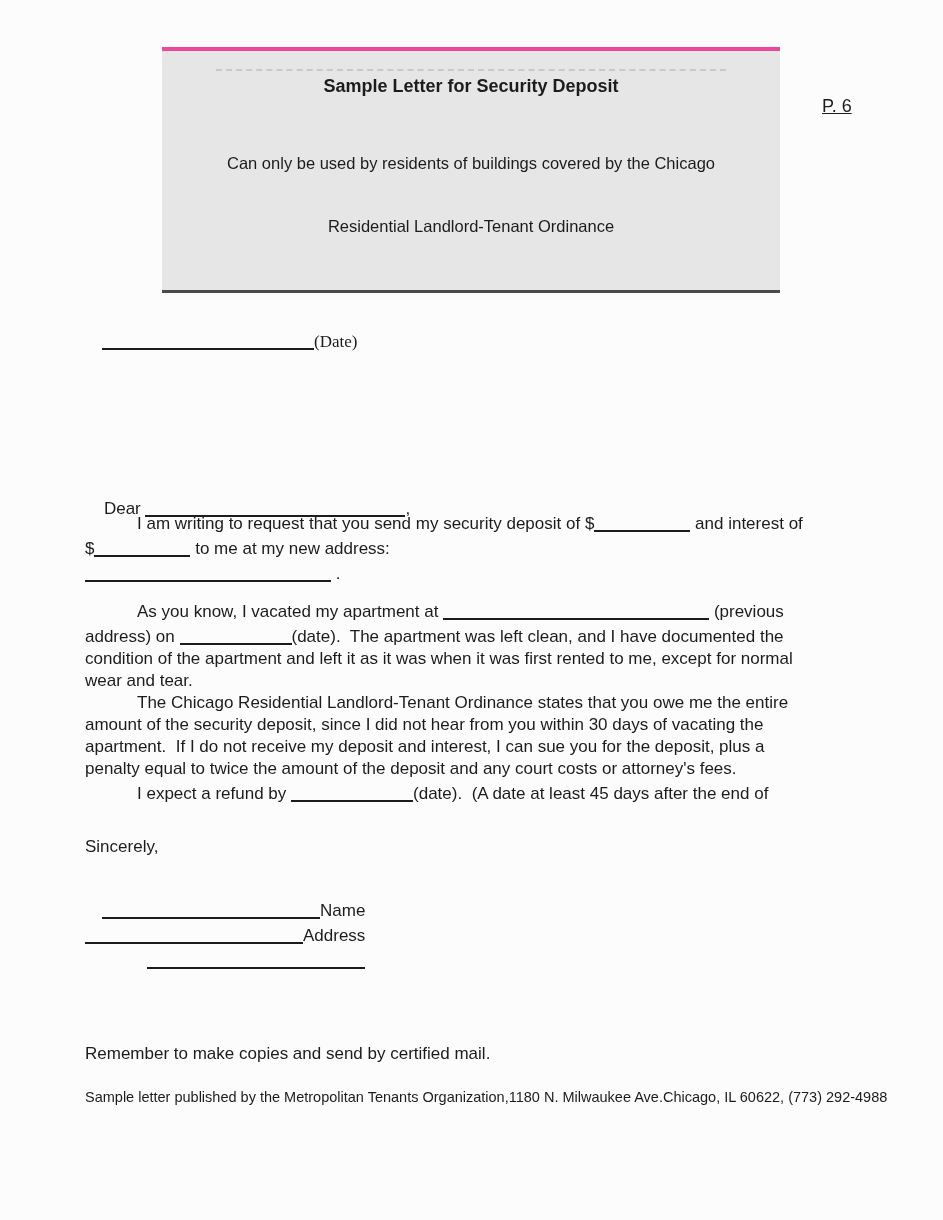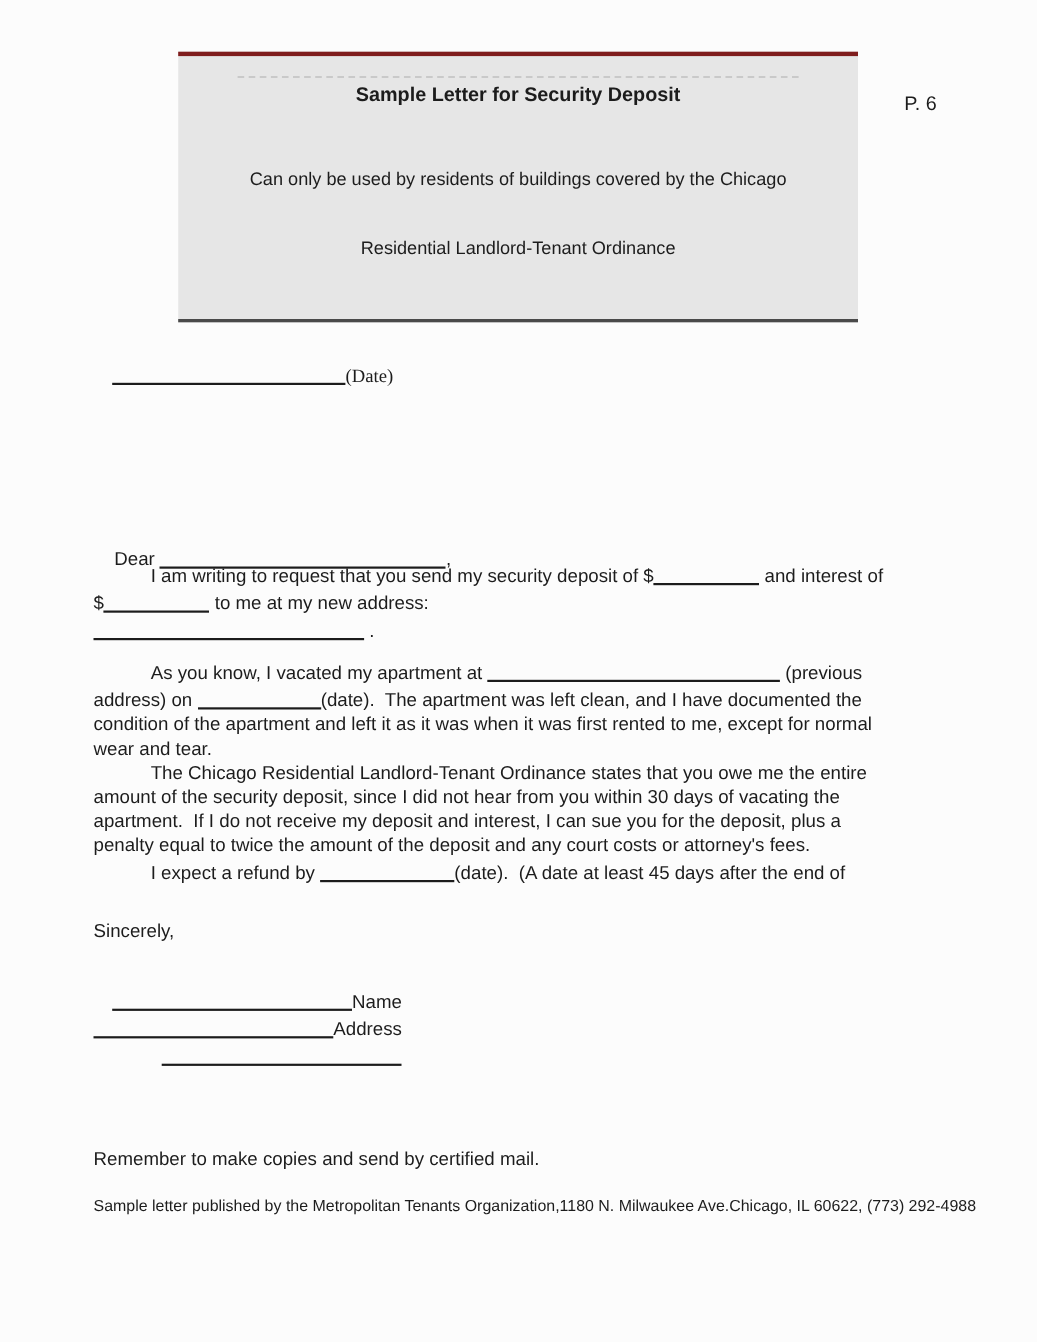--- a/index.html
+++ b/index.html
@@ -16,21 +16,21 @@
   .abs { position: absolute; }
 
   
   .header-box {
     position: absolute;
     left: 162px;
     top: 47px;
     width: 618px;
     box-sizing: border-box;
     background: #e6e6e6;
-    border-top: 4px solid #7f1d1d;
+    border-top: 4px solid #ec4899;
     border-bottom: 3px solid #4a4a4a;
     text-align: center;
     padding: 4px 12px 11px;
   }
   .dashed-rule {
     border-top: 2px dashed #c9c9c9;
     width: 86%;
     height: 0;
     margin: 14px auto 2px;
   }
@@ -42,23 +42,24 @@
     white-space: pre;
   }
   .header-subtitle {
     font-size: 16.5px;
     line-height: 21px;
     margin-top: 14px;
     white-space: pre;
   }
   .page-number {
     left: 822px;
-    top: 84px;
+    top: 96px;
     font-size: 18px;
     white-space: pre;
+    text-decoration: underline;
   }
 
   
   .line {
     white-space: pre;
     font-size: 17px;
     line-height: 22px;
   }
   .small-line {
     white-space: pre;

